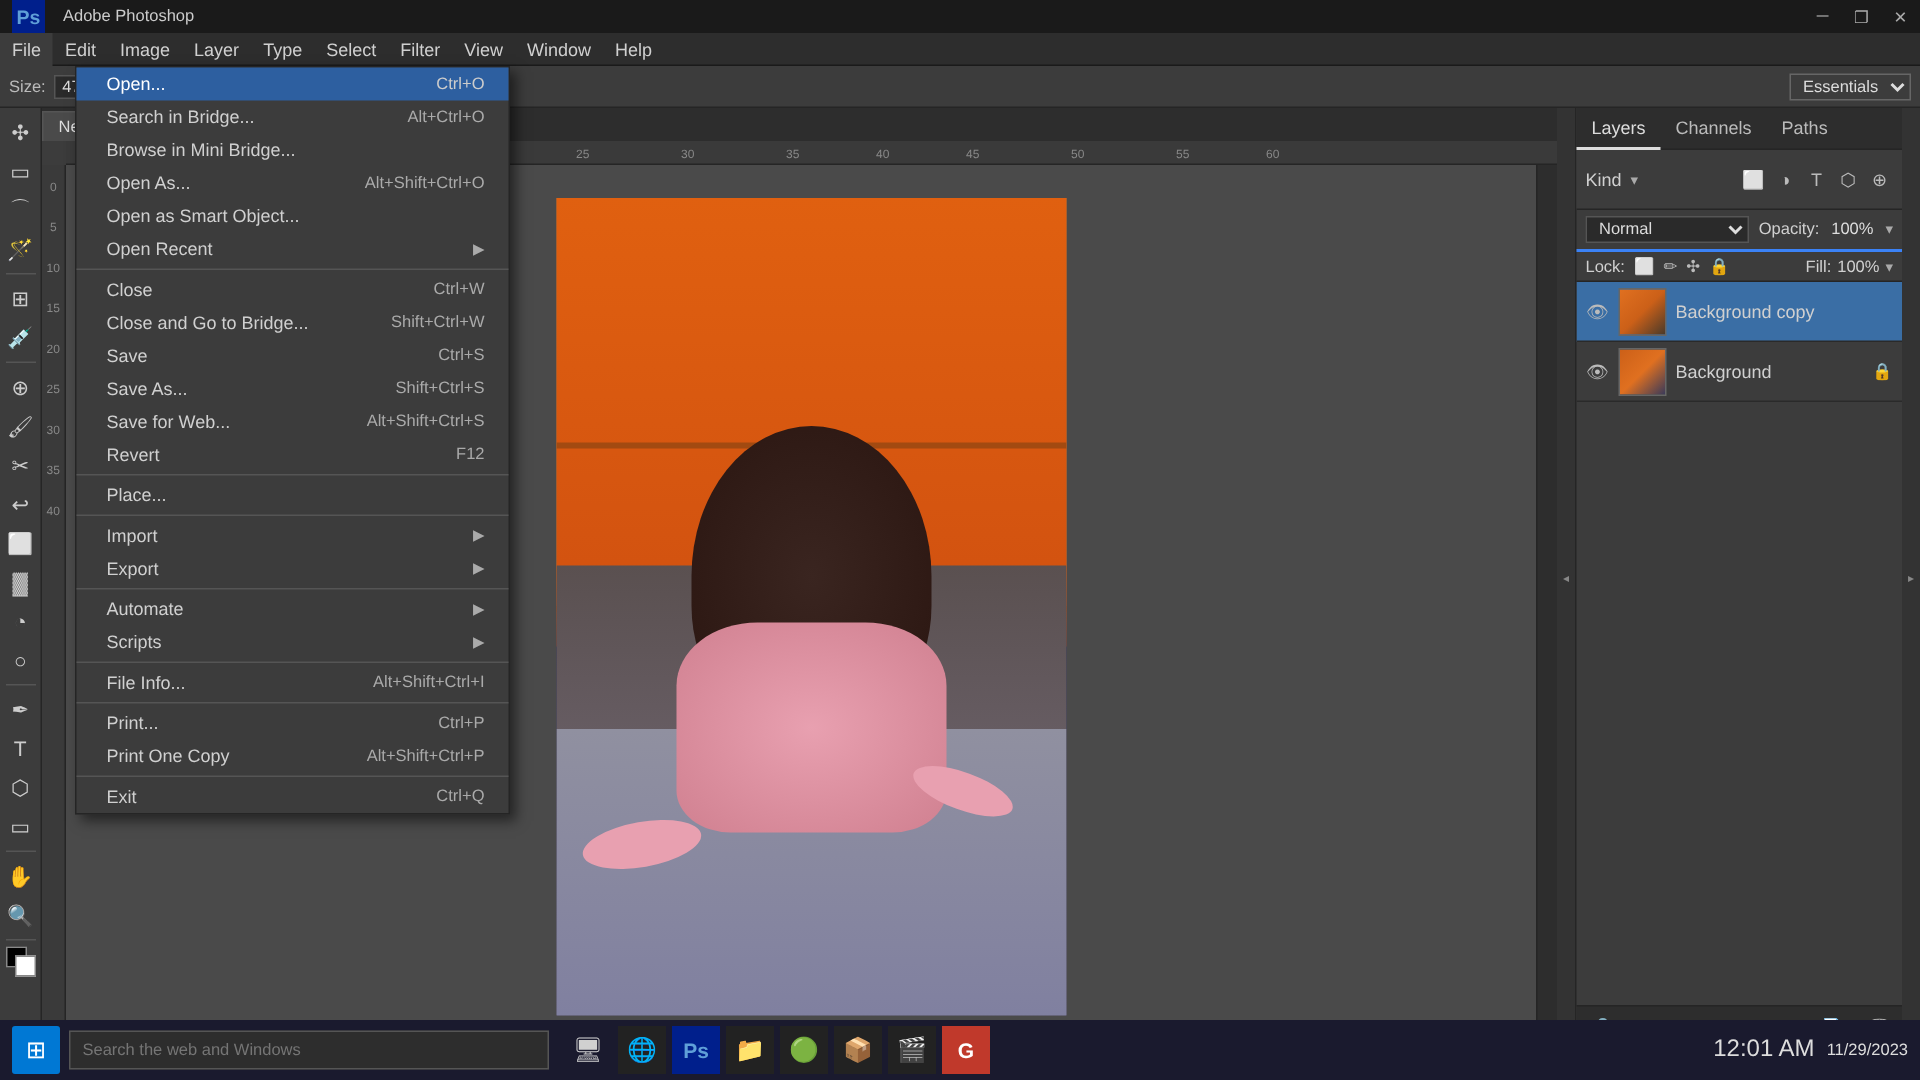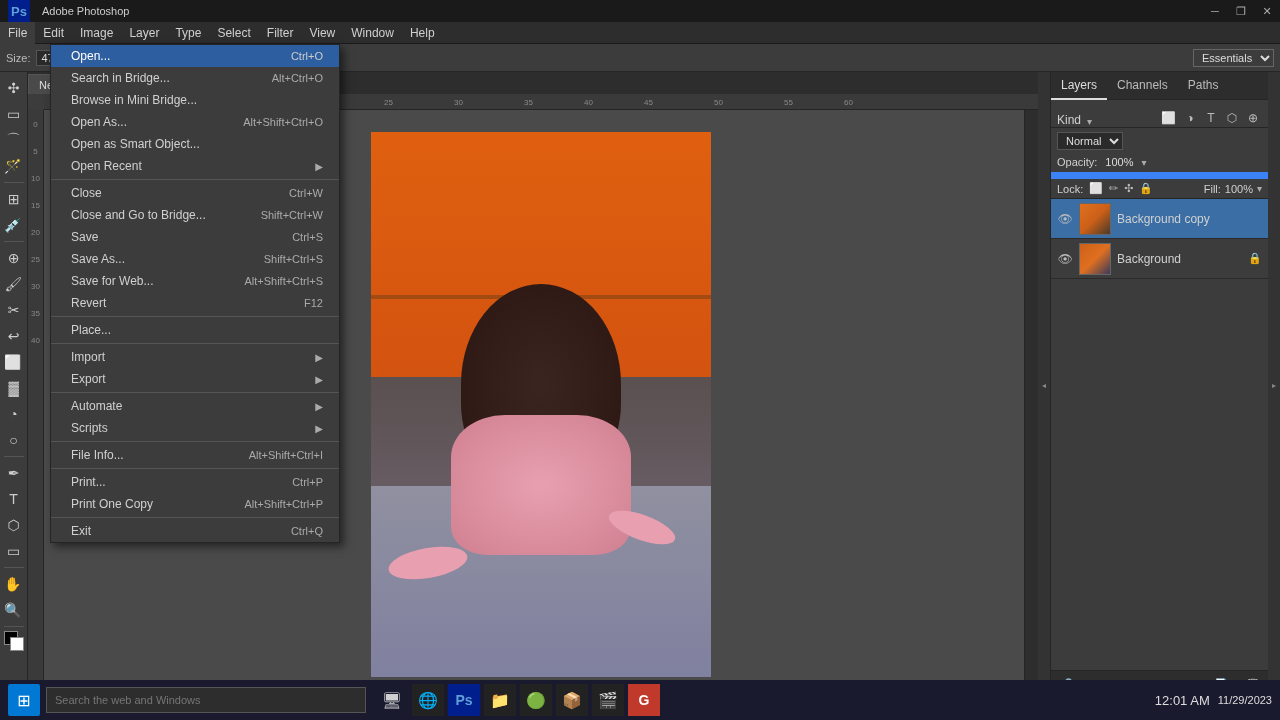--- a/index.html
+++ b/index.html
@@ -56,23 +56,23 @@
     .scroll-thumb { width: 120px; height: 8px; background: #888; border-radius: 4px; }
 
     
     #statusbar { height: 22px; background: #2d2d2d; display: flex; align-items: center; padding: 0 8px; font-size: 11px; color: #aaa; border-top: 1px solid #252525; gap: 10px; }
 
     
     #panels { width: 218px; background: #3c3c3c; border-left: 1px solid #252525; display: flex; flex-direction: column; }
     #panel-tabs { height: 28px; background: #2d2d2d; display: flex; align-items: center; border-bottom: 1px solid #252525; }
     .panel-tab { padding: 0 10px; height: 28px; display: flex; align-items: center; font-size: 12px; color: #bbb; cursor: pointer; border-bottom: 2px solid transparent; }
     .panel-tab.active { color: #ddd; border-bottom: 2px solid #ddd; }
-    #panel-options { height: 28px; background: #3c3c3c; display: flex; align-items: flex-end; padding: 0 6px; gap: 4px; border-bottom: 1px solid #252525; }
+    #panel-options { height: 40px; background: #3c3c3c; display: flex; align-items: center; padding: 0 6px; gap: 4px; border-bottom: 1px solid #252525; }
     .panel-icon { width: 18px; height: 18px; display: flex; align-items: center; justify-content: center; cursor: pointer; color: #bbb; font-size: 12px; }
-    #blend-row { display: flex; align-items: flex-start; padding: 4px 6px; gap: 6px; border-bottom: 7px solid #3b82f6; flex-direction: column; }
+    #blend-row { display: flex; align-items: center; padding: 4px 6px; gap: 6px; border-bottom: 2px solid #3b82f6; }
     .blend-dropdown { background: #2a2a2a; border: 1px solid #555; color: #ddd; font-size: 11px; padding: 1px 4px; flex: 1; }
     .opacity-row { display: flex; align-items: center; gap: 8px; font-size: 11px; }
     .opacity-val { color: #ddd; font-size: 11px; }
     #lock-row { display: flex; align-items: center; padding: 3px 6px; gap: 6px; font-size: 11px; border-bottom: 1px solid #252525; }
     .lock-icon { font-size: 11px; color: #bbb; }
     #layers-list { flex: 1; overflow-y: auto; }
     .layer-item { height: 40px; display: flex; align-items: center; padding: 0 6px; gap: 6px; cursor: pointer; border-bottom: 1px solid #2a2a2a; }
     .layer-item.active { background: #3a6ea5; }
     .layer-eye { width: 16px; height: 16px; display: flex; align-items: center; justify-content: center; color: #bbb; font-size: 12px; cursor: pointer; }
     .layer-thumb { width: 32px; height: 32px; border: 1px solid #666; background: #888; flex-shrink: 0; }
@@ -457,16 +457,16 @@
     <div style="width:32px;height:32px;display:flex;align-items:center;justify-content:center;cursor:pointer;font-size:16px;">🖥</div>
     <div style="width:32px;height:32px;background:#222;display:flex;align-items:center;justify-content:center;cursor:pointer;font-size:16px;">🌐</div>
     <div style="width:32px;height:32px;background:#001f8c;display:flex;align-items:center;justify-content:center;cursor:pointer;color:#5f9fd8;font-weight:bold;font-size:14px;">Ps</div>
     <div style="width:32px;height:32px;background:#222;display:flex;align-items:center;justify-content:center;cursor:pointer;font-size:16px;">📁</div>
     <div style="width:32px;height:32px;background:#222;display:flex;align-items:center;justify-content:center;cursor:pointer;font-size:16px;">🟢</div>
     <div style="width:32px;height:32px;background:#222;display:flex;align-items:center;justify-content:center;cursor:pointer;font-size:16px;">📦</div>
     <div style="width:32px;height:32px;background:#222;display:flex;align-items:center;justify-content:center;cursor:pointer;font-size:16px;">🎬</div>
     <div style="width:32px;height:32px;background:#c0392b;display:flex;align-items:center;justify-content:center;cursor:pointer;font-size:14px;color:white;font-weight:bold;">G</div>
   </div>
   <div style="margin-left:auto;display:flex;align-items:center;gap:8px;">
-    <span style="font-size:13px;color:#ddd;">12:01 AM</span>
+    <span style="font-size:16px;color:#ddd;">12:01 AM</span>
     <span style="font-size:11px;color:#ddd;">11/29/2023</span>
   </div>
 </div>
 
 </body></html>

